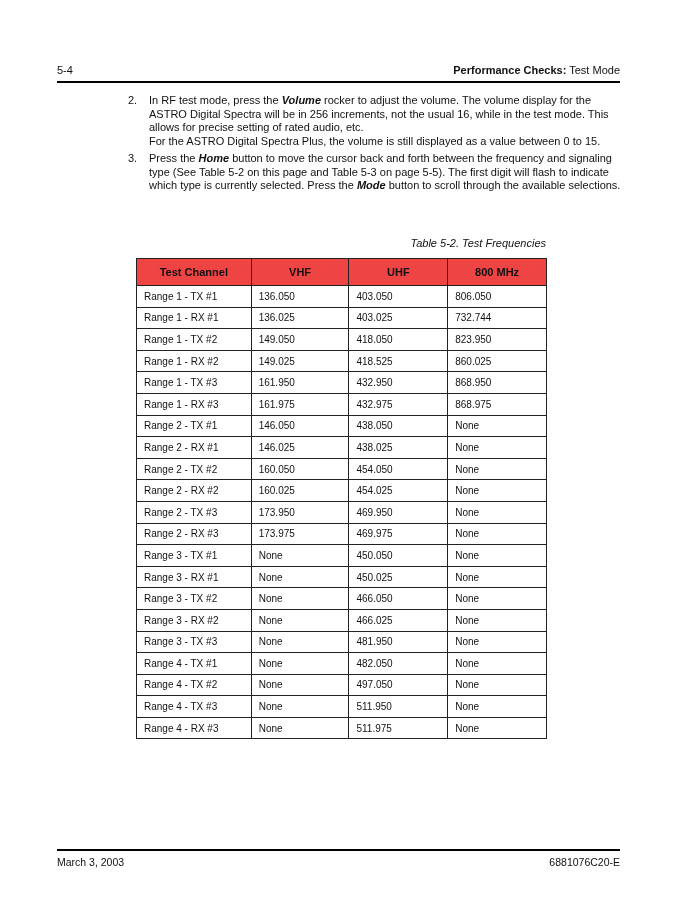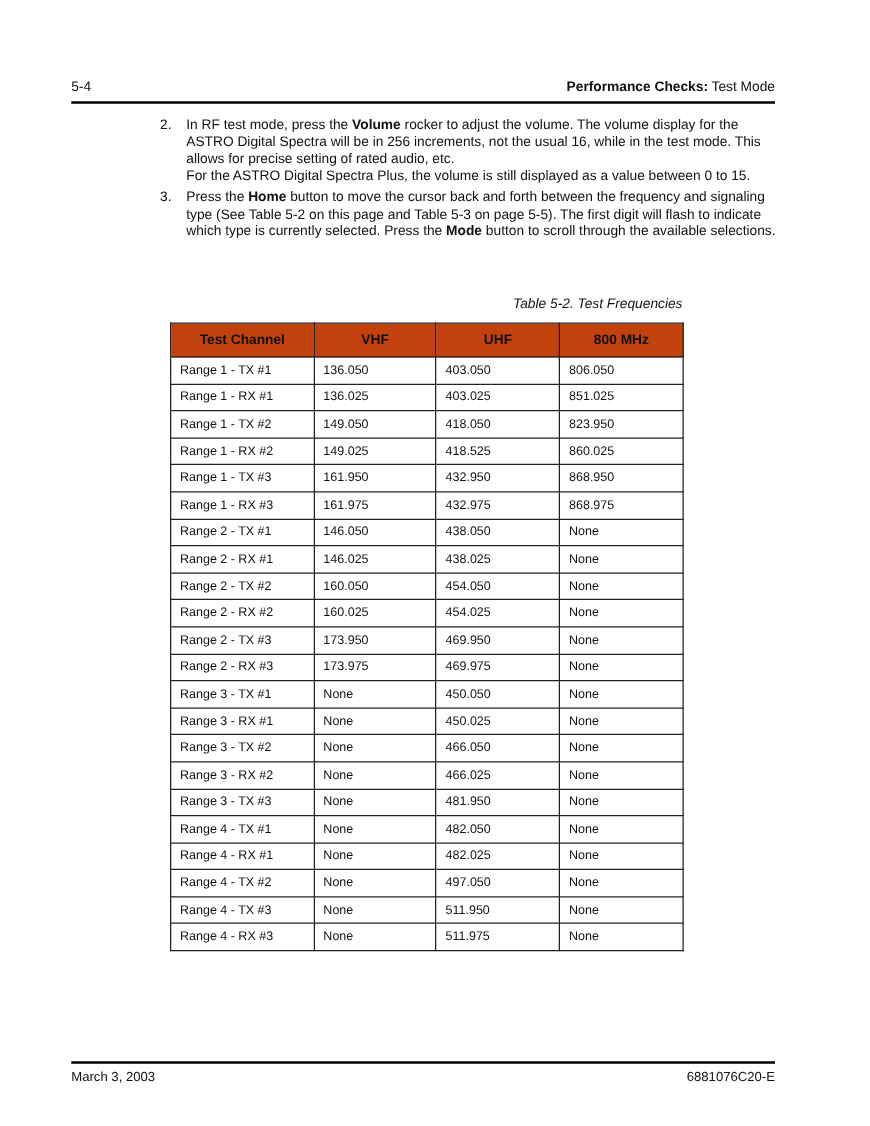--- a/index.html
+++ b/index.html
@@ -15,34 +15,34 @@
   .page-header .right { position: absolute; right: 0; top: 2px; }
   .page-header .right b { font-weight: bold; margin-left: 44px; }
   .rule-top {
     position: absolute; left: 57px; top: 81px; width: 563px; height: 2px; background: #000;
   }
   .steps {
     position: absolute; left: 128px; top: 94px; width: 500px; font-size: 11px; line-height: 13.5px;
   }
   .step { position: relative; padding-left: 21px; margin-bottom: 4px; }
   .step .num { position: absolute; left: 0; top: 0; }
-  .step b { font-weight: bold; }
+  .step b { font-weight: bold; font-style: italic; }
   .caption {
     position: absolute; left: 136px; width: 410px; top: 237px; text-align: right;
     font-style: italic; font-size: 11px;
   }
   table.freq {
     position: absolute; left: 136px; top: 258px; width: 411px;
     border-collapse: collapse; font-size: 10px;
   }
   table.freq th, table.freq td {
     border: 1px solid #222; padding: 0 0 0 7px; text-align: left; height: 20.6px;
   }
   table.freq th {
-    background: #c2410c; font-weight: bold; font-size: 11px; text-align: center;
+    background: #ef4444; font-weight: bold; font-size: 11px; text-align: center;
     padding: 0; height: 26px; border-bottom: 1.5px solid #222;
   }
   table.freq { border: 1.5px solid #222; }
   col.c0 { width: 115px; } col.c1 { width: 98px; } col.c2 { width: 99px; } col.c3 { width: 99px; }
   .rule-bottom {
     position: absolute; left: 57px; top: 849px; width: 563px; height: 2px; background: #000;
   }
   .page-footer { position: absolute; left: 57px; top: 856px; width: 563px; font-size: 10.5px; }
   .page-footer .left { position: absolute; left: 0; top: 0; }
   .page-footer .right { position: absolute; right: 0; top: 0; }
@@ -88,21 +88,21 @@
       <tr>
         <td>Range 1 - TX #1</td>
         <td>136.050</td>
         <td>403.050</td>
         <td>806.050</td>
       </tr>
       <tr>
         <td>Range 1 - RX #1</td>
         <td>136.025</td>
         <td>403.025</td>
-        <td>851.025</td>
+        <td>732.744</td>
       </tr>
       <tr>
         <td>Range 1 - TX #2</td>
         <td>149.050</td>
         <td>418.050</td>
         <td>823.950</td>
       </tr>
       <tr>
         <td>Range 1 - RX #2</td>
         <td>149.025</td>
@@ -184,26 +184,20 @@
       <tr>
         <td>Range 3 - TX #3</td>
         <td>None</td>
         <td>481.950</td>
         <td>None</td>
       </tr>
       <tr>
         <td>Range 4 - TX #1</td>
         <td>None</td>
         <td>482.050</td>
-        <td>None</td>
-      </tr>
-      <tr>
-        <td>Range 4 - RX #1</td>
-        <td>None</td>
-        <td>482.025</td>
         <td>None</td>
       </tr>
       <tr>
         <td>Range 4 - TX #2</td>
         <td>None</td>
         <td>497.050</td>
         <td>None</td>
       </tr>
       <tr>
         <td>Range 4 - TX #3</td>

